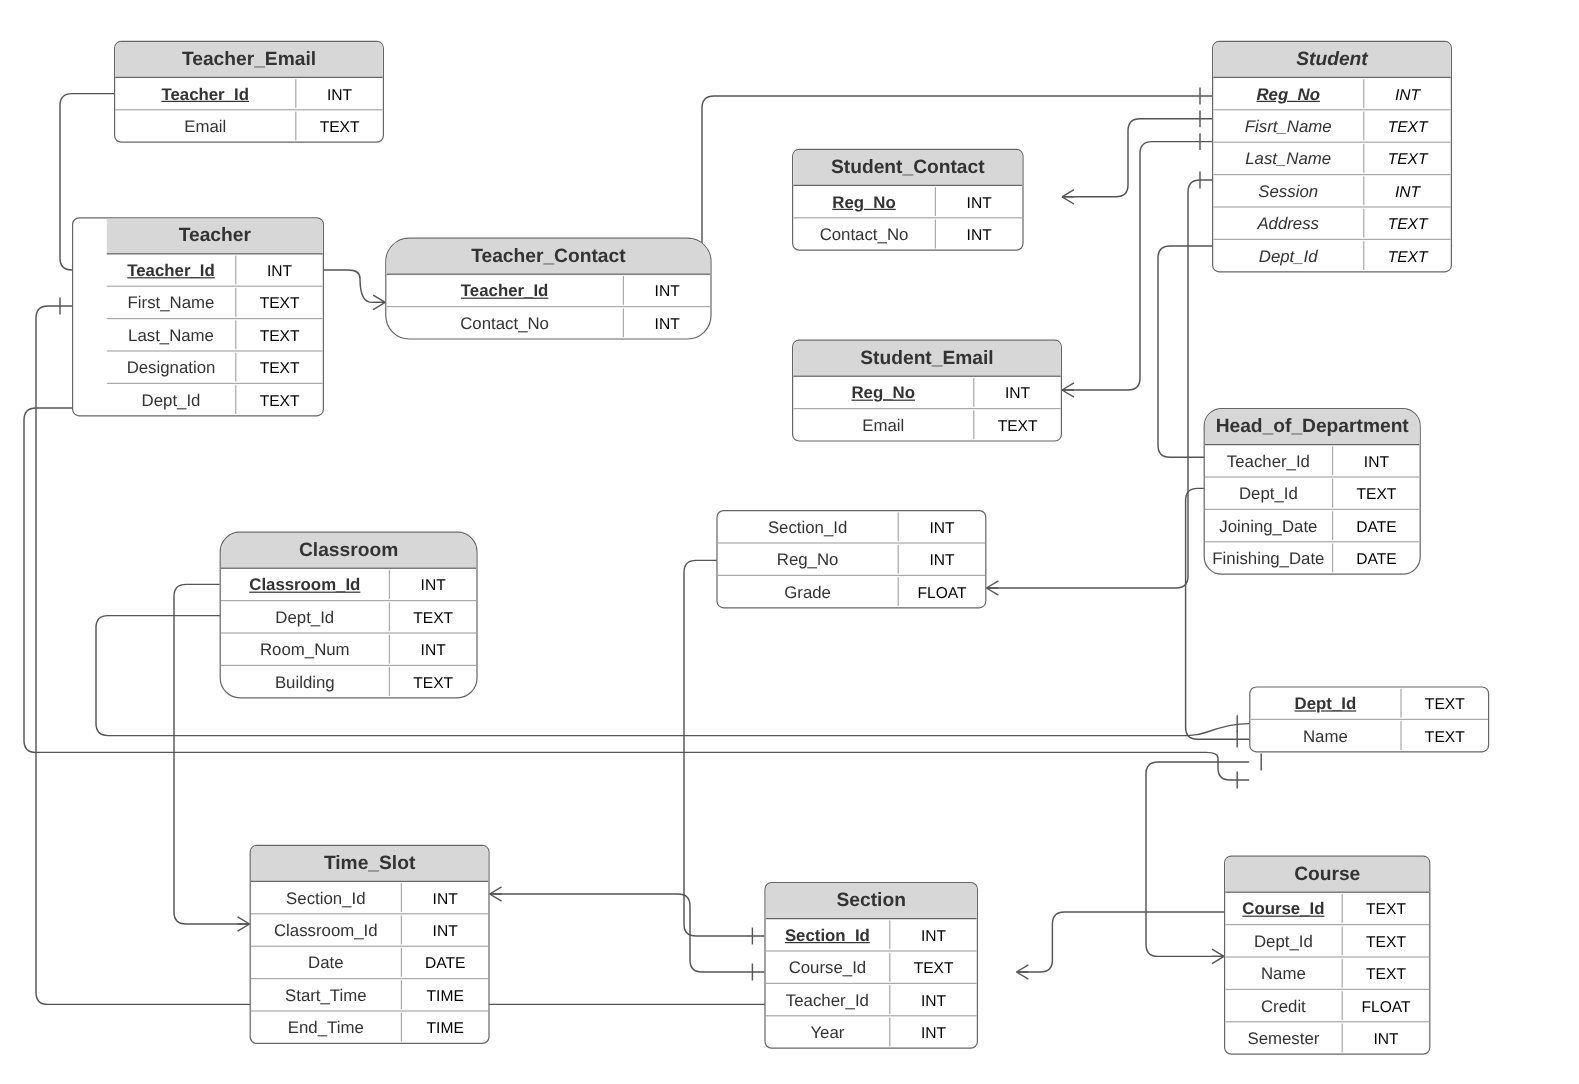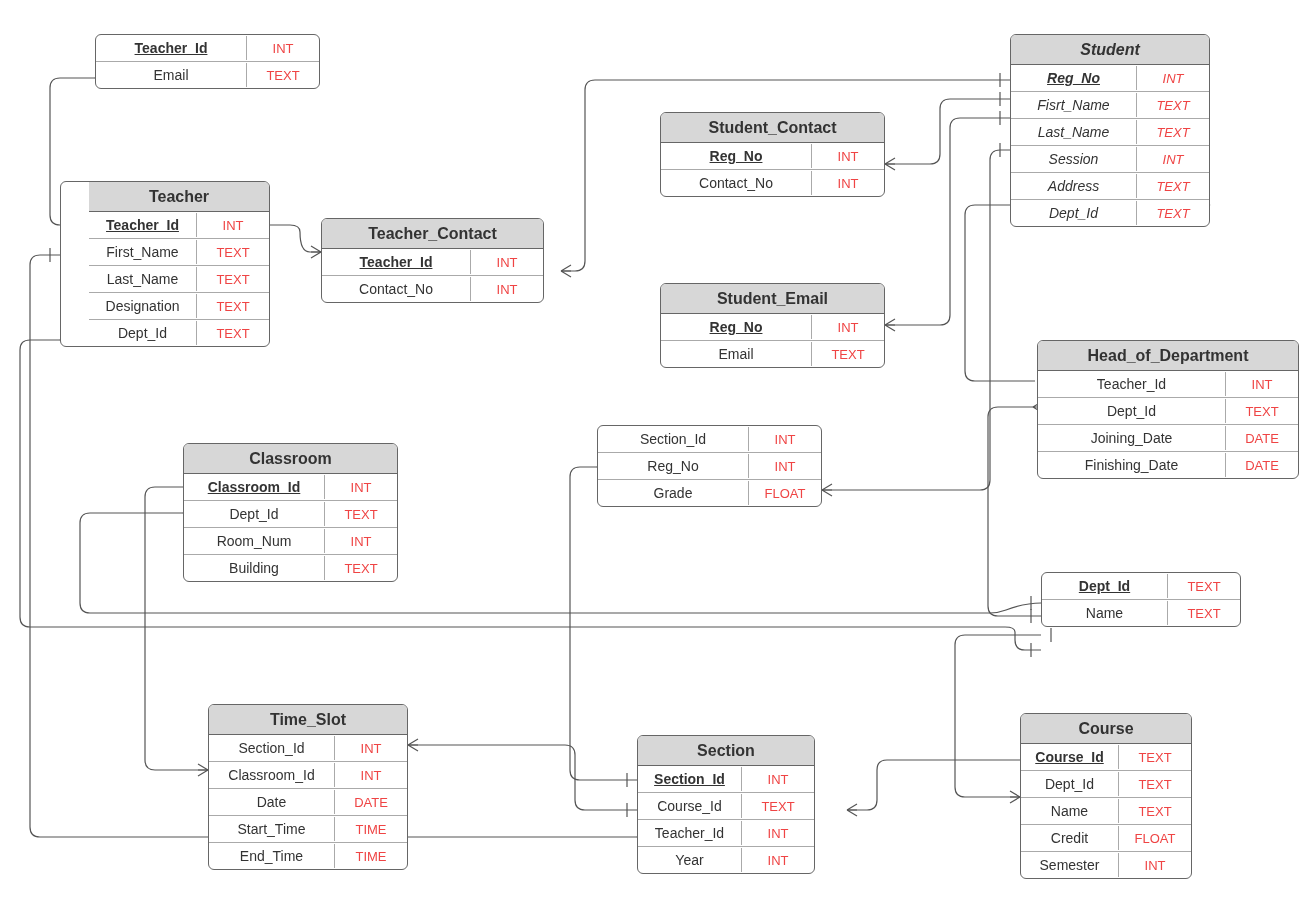--- a/index.html
+++ b/index.html
@@ -50,21 +50,21 @@
     text-align: center;
     padding: 4px 6px;
     border-right: 1px solid #aaa;
     font-size: 14px;
   }
   .entity .col-type {
     width: 68px;
     text-align: center;
     padding: 4px 2px;
     font-size: 13px;
-    color: #ef4444;
+    color: #000000;
   }
   .pk { text-decoration: underline; font-weight: 600; }
 
   
   path.conn { stroke:#555; stroke-width:1.2; fill:none; stroke-linejoin:round; }
 </style>
 </head>
 <body>
 
 <div id="stage">
@@ -112,20 +112,21 @@
       <path d="M183 513 L193 507 M183 513 L193 513 M183 513 L193 519" class="conn"></path>
       <path d="M1031 596 L1031 610" class="conn"></path>
       <path d="M183 487 L155 487 Q145 487 145 497 L145 760 Q145 770 155 770 L208 770" class="conn"></path>
       <path d="M193 480 L193 494" class="conn"></path>
       <path d="M208 770 L198 764 M208 770 L198 770 M208 770 L198 776" class="conn"></path>
       <path d="M408 745 L565 745 Q575 745 575 755 L575 800 Q575 810 585 810 L637 810" class="conn"></path>
       <path d="M408 745 L418 739 M408 745 L418 745 M408 745 L418 751" class="conn"></path>
       <path d="M627 803 L627 817" class="conn"></path>
     </svg>
 <div class="entity" style="left: 95px; top: 34px; width: 225px;">
+      <div class="title">Teacher_Email</div>
       <div class="row">
         <div class="col-name pk">Teacher_Id</div>
         <div class="col-type">INT</div>
       </div>
       <div class="row">
         <div class="col-name">Email</div>
         <div class="col-type">TEXT</div>
       </div>
     </div>
     <div class="entity" style="left: 60px; top: 181px; width: 210px; padding-left: 28px;">
@@ -144,32 +145,32 @@
       </div>
       <div class="row">
         <div class="col-name">Designation</div>
         <div class="col-type">TEXT</div>
       </div>
       <div class="row">
         <div class="col-name">Dept_Id</div>
         <div class="col-type">TEXT</div>
       </div>
     </div>
-    <div class="entity" style="left: 321px; top: 218px; width: 223px;">
+    <div class="entity" style="left: 321px; top: 198px; width: 272px; border-radius: 20px;">
       <div class="title">Teacher_Contact</div>
       <div class="row">
         <div class="col-name pk">Teacher_Id</div>
         <div class="col-type">INT</div>
       </div>
       <div class="row">
         <div class="col-name">Contact_No</div>
         <div class="col-type">INT</div>
       </div>
     </div>
-    <div class="entity" style="left: 183px; top: 443px; width: 215px;">
+    <div class="entity" style="left: 183px; top: 443px; width: 215px; border-radius: 17px;">
       <div class="title">Classroom</div>
       <div class="row">
         <div class="col-name pk">Classroom_Id</div>
         <div class="col-type">INT</div>
       </div>
       <div class="row">
         <div class="col-name">Dept_Id</div>
         <div class="col-type">TEXT</div>
       </div>
       <div class="row">
@@ -197,21 +198,21 @@
       </div>
       <div class="row">
         <div class="col-name">Start_Time</div>
         <div class="col-type">TIME</div>
       </div>
       <div class="row">
         <div class="col-name">End_Time</div>
         <div class="col-type">TIME</div>
       </div>
     </div>
-    <div class="entity" style="left: 660px; top: 112px; width: 225px;">
+    <div class="entity" style="left: 660px; top: 124px; width: 193px;">
       <div class="title">Student_Contact</div>
       <div class="row">
         <div class="col-name pk">Reg_No</div>
         <div class="col-type">INT</div>
       </div>
       <div class="row">
         <div class="col-name">Contact_No</div>
         <div class="col-type">INT</div>
       </div>
     </div>
@@ -279,21 +280,21 @@
       </div>
       <div class="row">
         <div class="col-name">Address</div>
         <div class="col-type">TEXT</div>
       </div>
       <div class="row">
         <div class="col-name">Dept_Id</div>
         <div class="col-type">TEXT</div>
       </div>
     </div>
-    <div class="entity" style="left: 1037px; top: 340px; width: 262px;">
+    <div class="entity" style="left: 1003px; top: 340px; width: 181px; border-radius: 15px;">
       <div class="title">Head_of_Department</div>
       <div class="row">
         <div class="col-name">Teacher_Id</div>
         <div class="col-type">INT</div>
       </div>
       <div class="row">
         <div class="col-name">Dept_Id</div>
         <div class="col-type">TEXT</div>
       </div>
       <div class="row">

